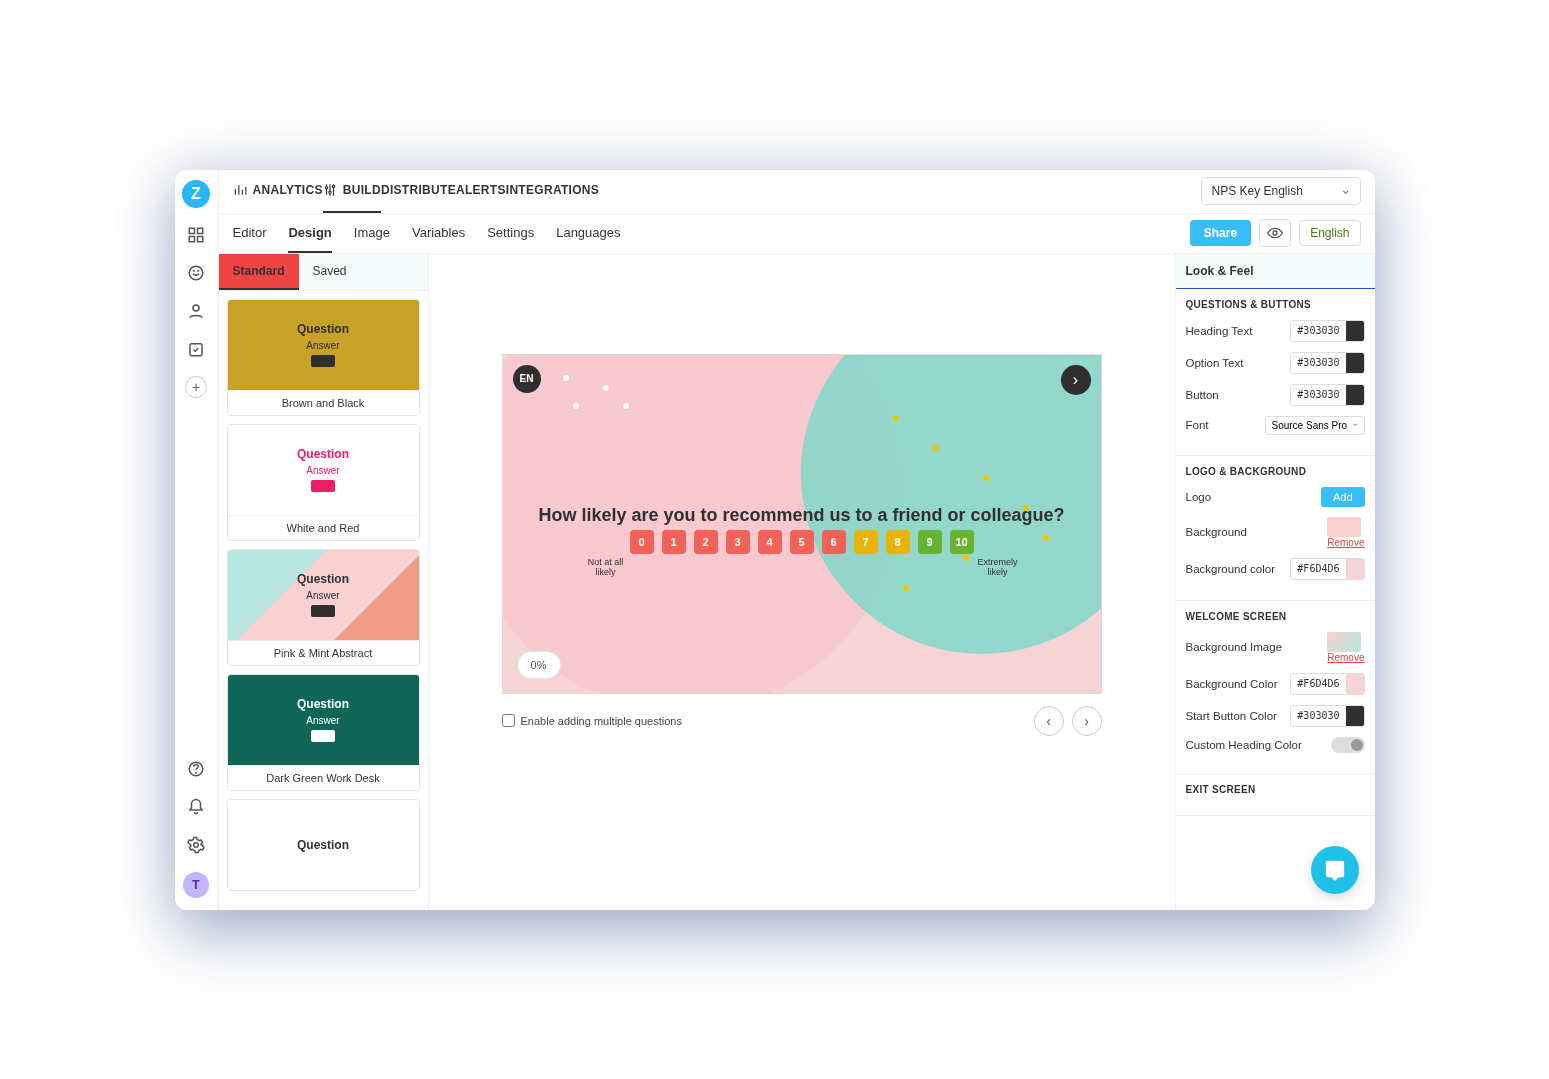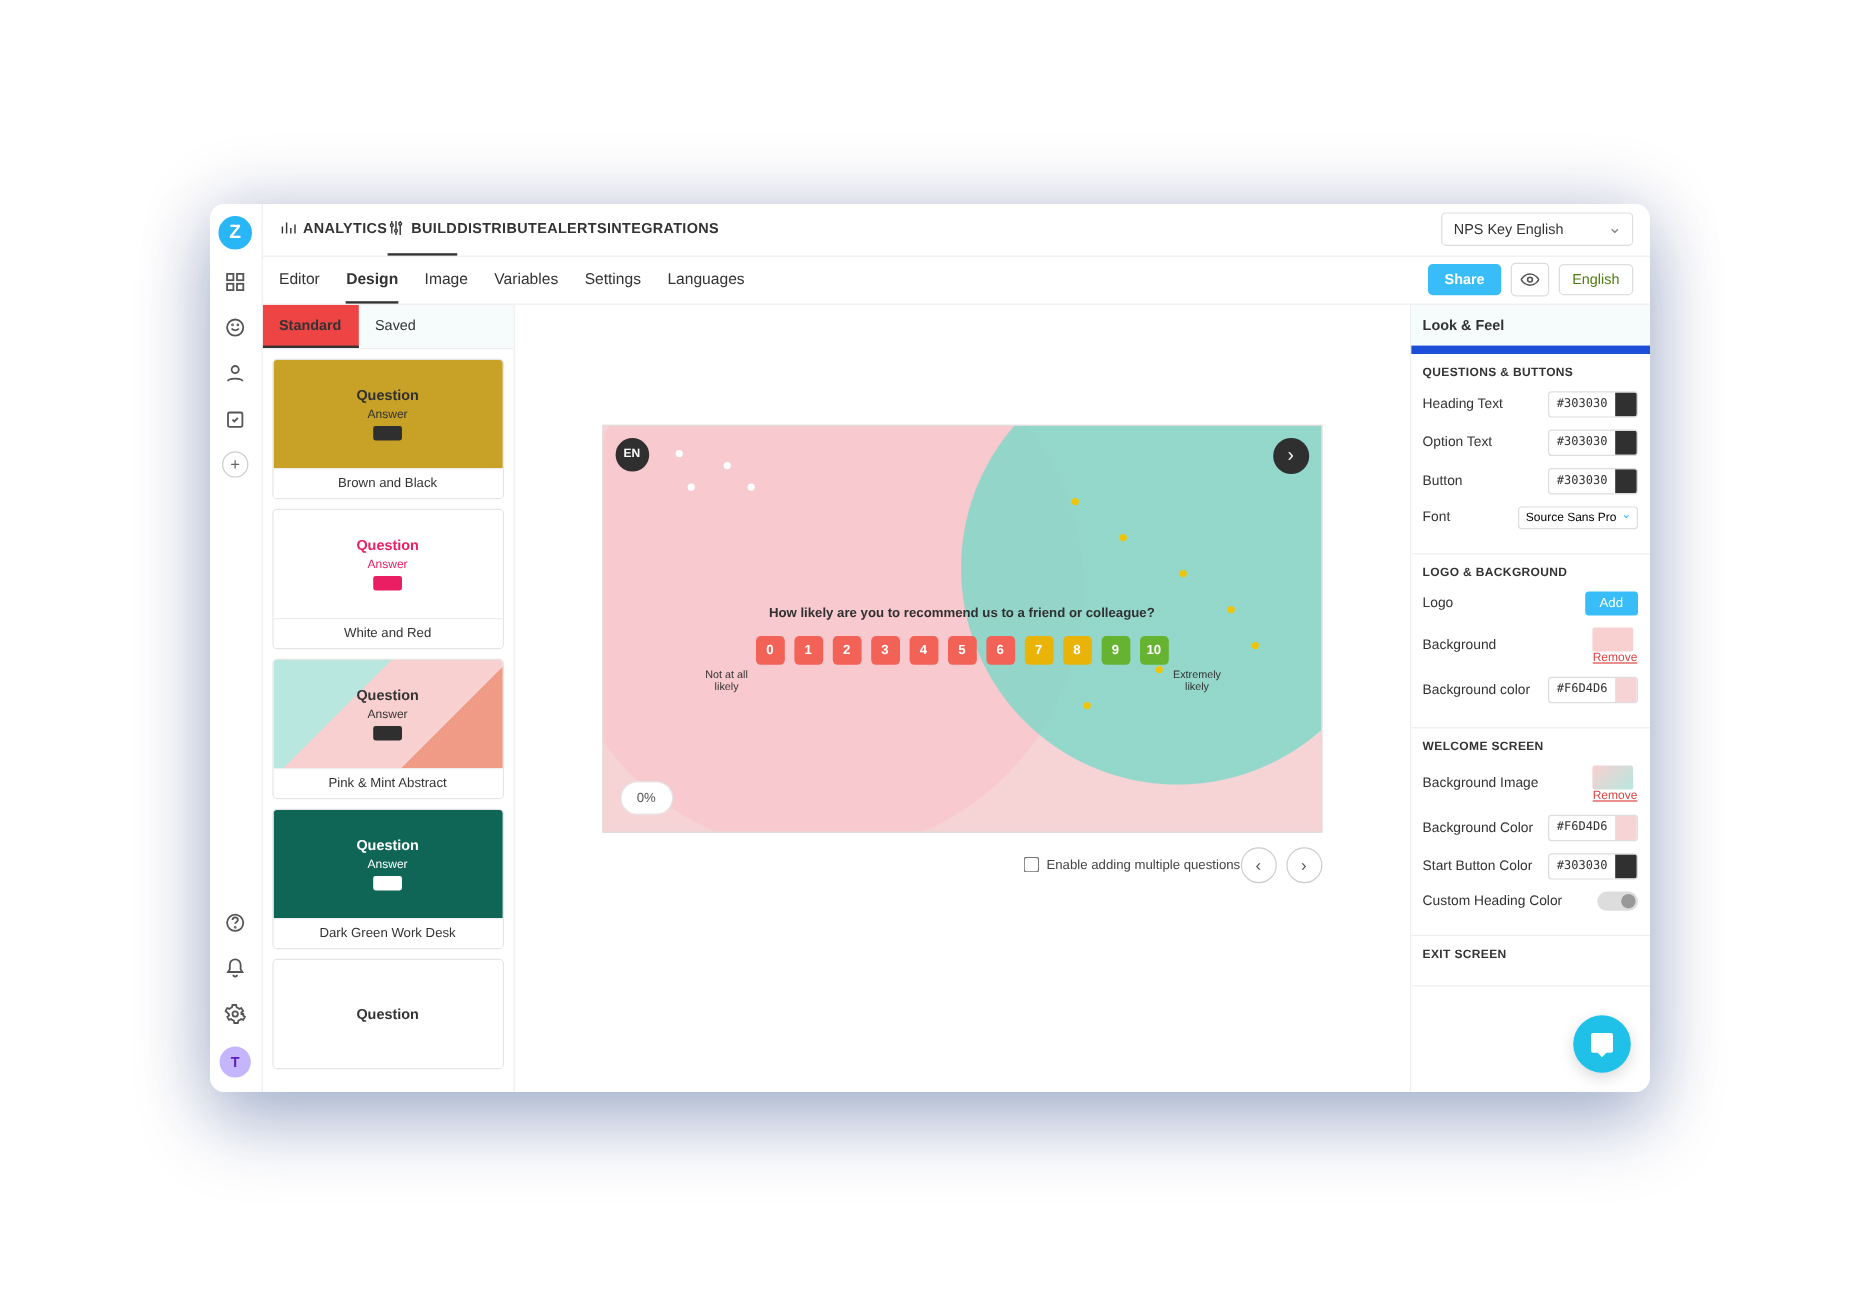--- a/index.html
+++ b/index.html
@@ -58,38 +58,38 @@
 .canvas { flex:1; display:flex; flex-direction:column; align-items:center; padding:20px; overflow:auto; }
 .preview { width:600px; height:340px; border:1px solid #ddd; border-radius:0; position:relative; overflow:hidden;
   background:
     radial-gradient(circle at 80% 35%, rgba(123,216,200,.8) 0 180px, transparent 181px),
     radial-gradient(circle at 30% 40%, rgba(248,200,205,.9) 0 220px, transparent 221px),
     #f6d4d6;
 }
 .preview .lang-badge { position:absolute; top:10px; left:10px; background:#2f2f2f; color:#fff; border-radius:50%; width:28px; height:28px; font-size:10px; font-weight:700; display:flex; align-items:center; justify-content:center; }
 .preview .next { position:absolute; top:10px; right:10px; background:#2f2f2f; color:#fff; border-radius:50%; width:30px; height:30px; display:flex; align-items:center; justify-content:center; cursor:pointer; font-size:16px;}
 .preview .progress { position:absolute; bottom:14px; left:14px; background:#fff; border:1px solid #e5e5e5; border-radius:14px; width:44px; height:28px; font-size:11px; display:flex; align-items:center; justify-content:center; color:#555;}
-.preview .question { position:absolute; top:150px; left:0; right:0; text-align:center; font-size:11px; font-weight:600; color:#303030; }
+.preview .question { position:absolute; top:150px; left:0; right:0; text-align:center; font-size:18px; font-weight:600; color:#303030; }
 .preview .nps { position:absolute; top:175px; left:0; right:0; display:flex; justify-content:center; gap:8px; }
 .nps-btn { width:24px; height:24px; border-radius:4px; color:#fff; font-size:11px; font-weight:600; display:flex; align-items:center; justify-content:center; cursor:pointer; }
 .nps-low { background:#f26257; }
 .nps-mid { background:#eab308; }
 .nps-high { background:#65b330; }
 .nps-labels { position:absolute; top:202px; left:78px; right:78px; display:flex; justify-content:space-between; font-size:9px; color:#333; text-align:center;}
 .nps-labels span { width:50px; }
 .dot { position:absolute; width:6px; height:6px; border-radius:50%; }
-.canvas-controls { width:600px; display:flex; align-items:center; justify-content:flex-end; margin-top:12px;}
+.canvas-controls { width:600px; display:flex; align-items:center; justify-content:space-between; margin-top:12px;}
 .chk { display:flex; align-items:center; gap:6px; font-size:11px; color:#444; }
 .chk input { width:13px; height:13px; }
 .arrows { display:flex; gap:8px; }
 .arrow { width:30px; height:30px; border:1px solid #ccc; border-radius:50%; background:#fff; cursor:pointer; display:flex; align-items:center; justify-content:center; color:#555; font-size:14px;}
 
 
 .panel { width:200px; border-left:1px solid #eee; overflow-y:auto; font-size:12px; }
-.panel-head { background:#f6fbfc; padding:10px; font-weight:600; border-bottom:7px solid #1d4ed8; color:#333;}
+.panel-head { background:#f6fbfc; padding:10px; font-weight:600; border-bottom:1px solid #1d4ed8; color:#333;}
 .panel-section { padding:10px; border-bottom:1px solid #eee; }
 .panel-section h4 { font-size:10px; text-transform:uppercase; color:#333; letter-spacing:.3px; margin-bottom:10px; font-weight:700;}
 .prow { display:flex; justify-content:space-between; align-items:center; margin-bottom:10px; }
 .prow label { color:#333; font-size:11.5px; }
 .color-input { display:flex; align-items:center; border:1px solid #ddd; border-radius:3px; overflow:hidden; height:22px;}
 .color-input span { font-size:10px; padding:0 6px; color:#333; font-family:monospace;}
 .color-input .sw { width:18px; height:100%; }
 .font-select { border:1px solid #ddd; border-radius:3px; font-size:10px; padding:3px 6px; width:100px; position:relative; cursor:pointer;}
 .font-select::after{content:"⌄"; position:absolute; right:4px; top:0; color:#38bdf8;}
 .btn-add { background:#38bdf8; color:#fff; border:none; border-radius:3px; padding:4px 12px; font-size:11px; cursor:pointer;}

